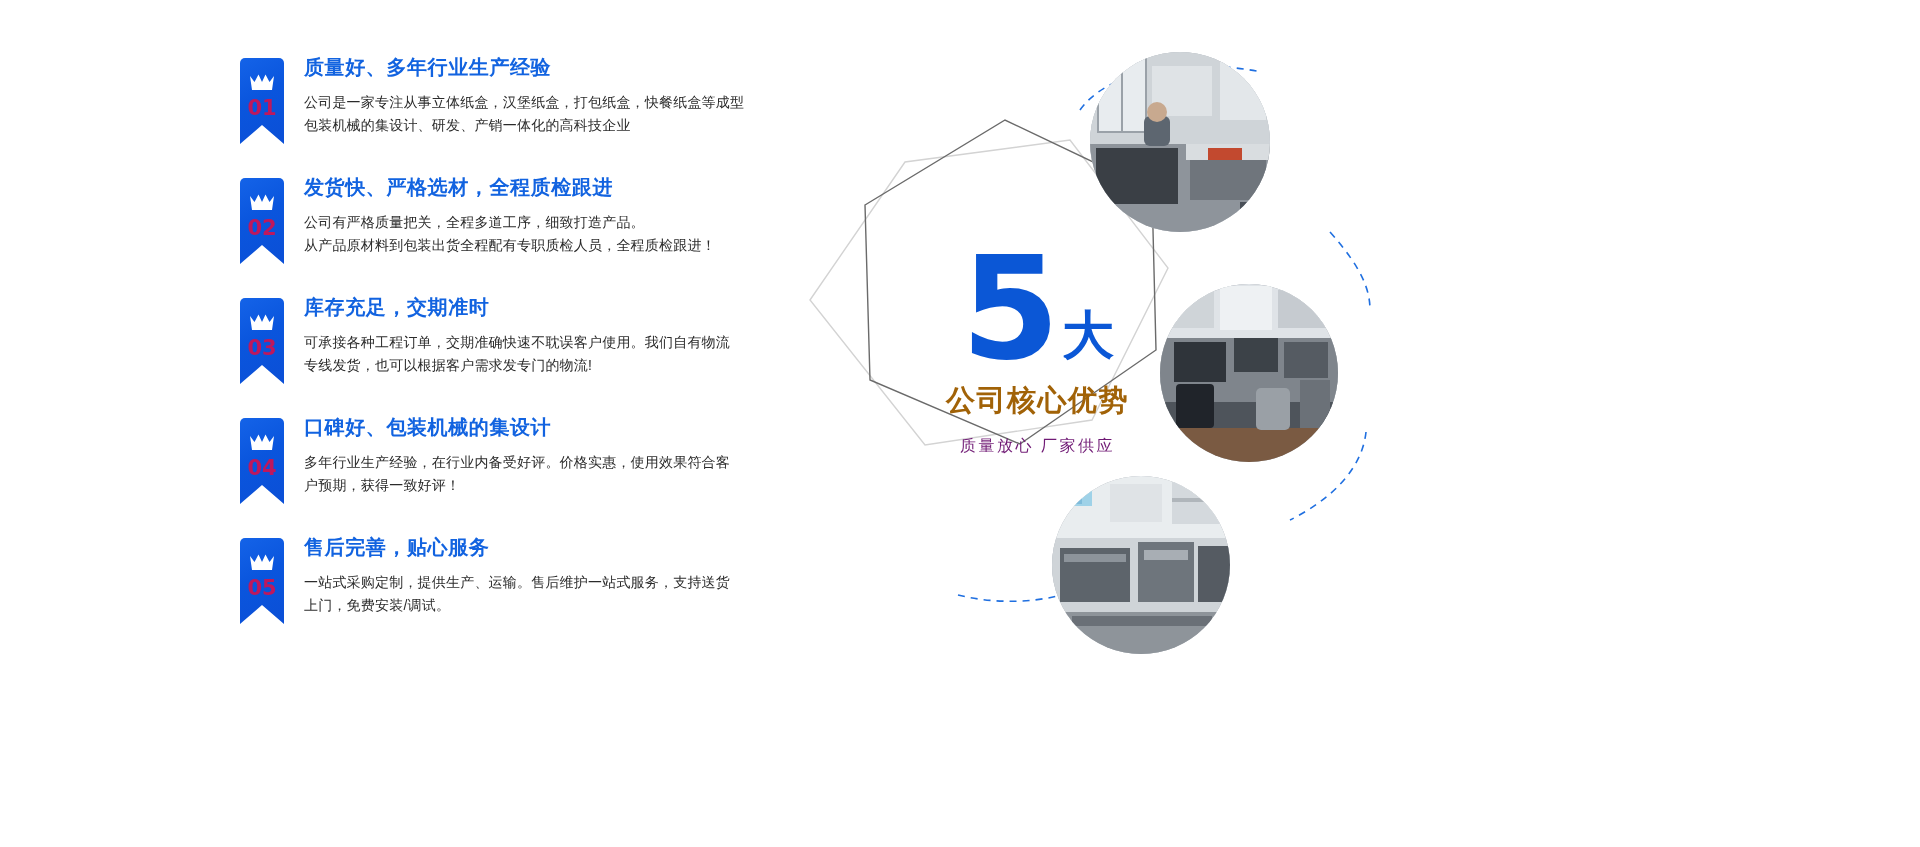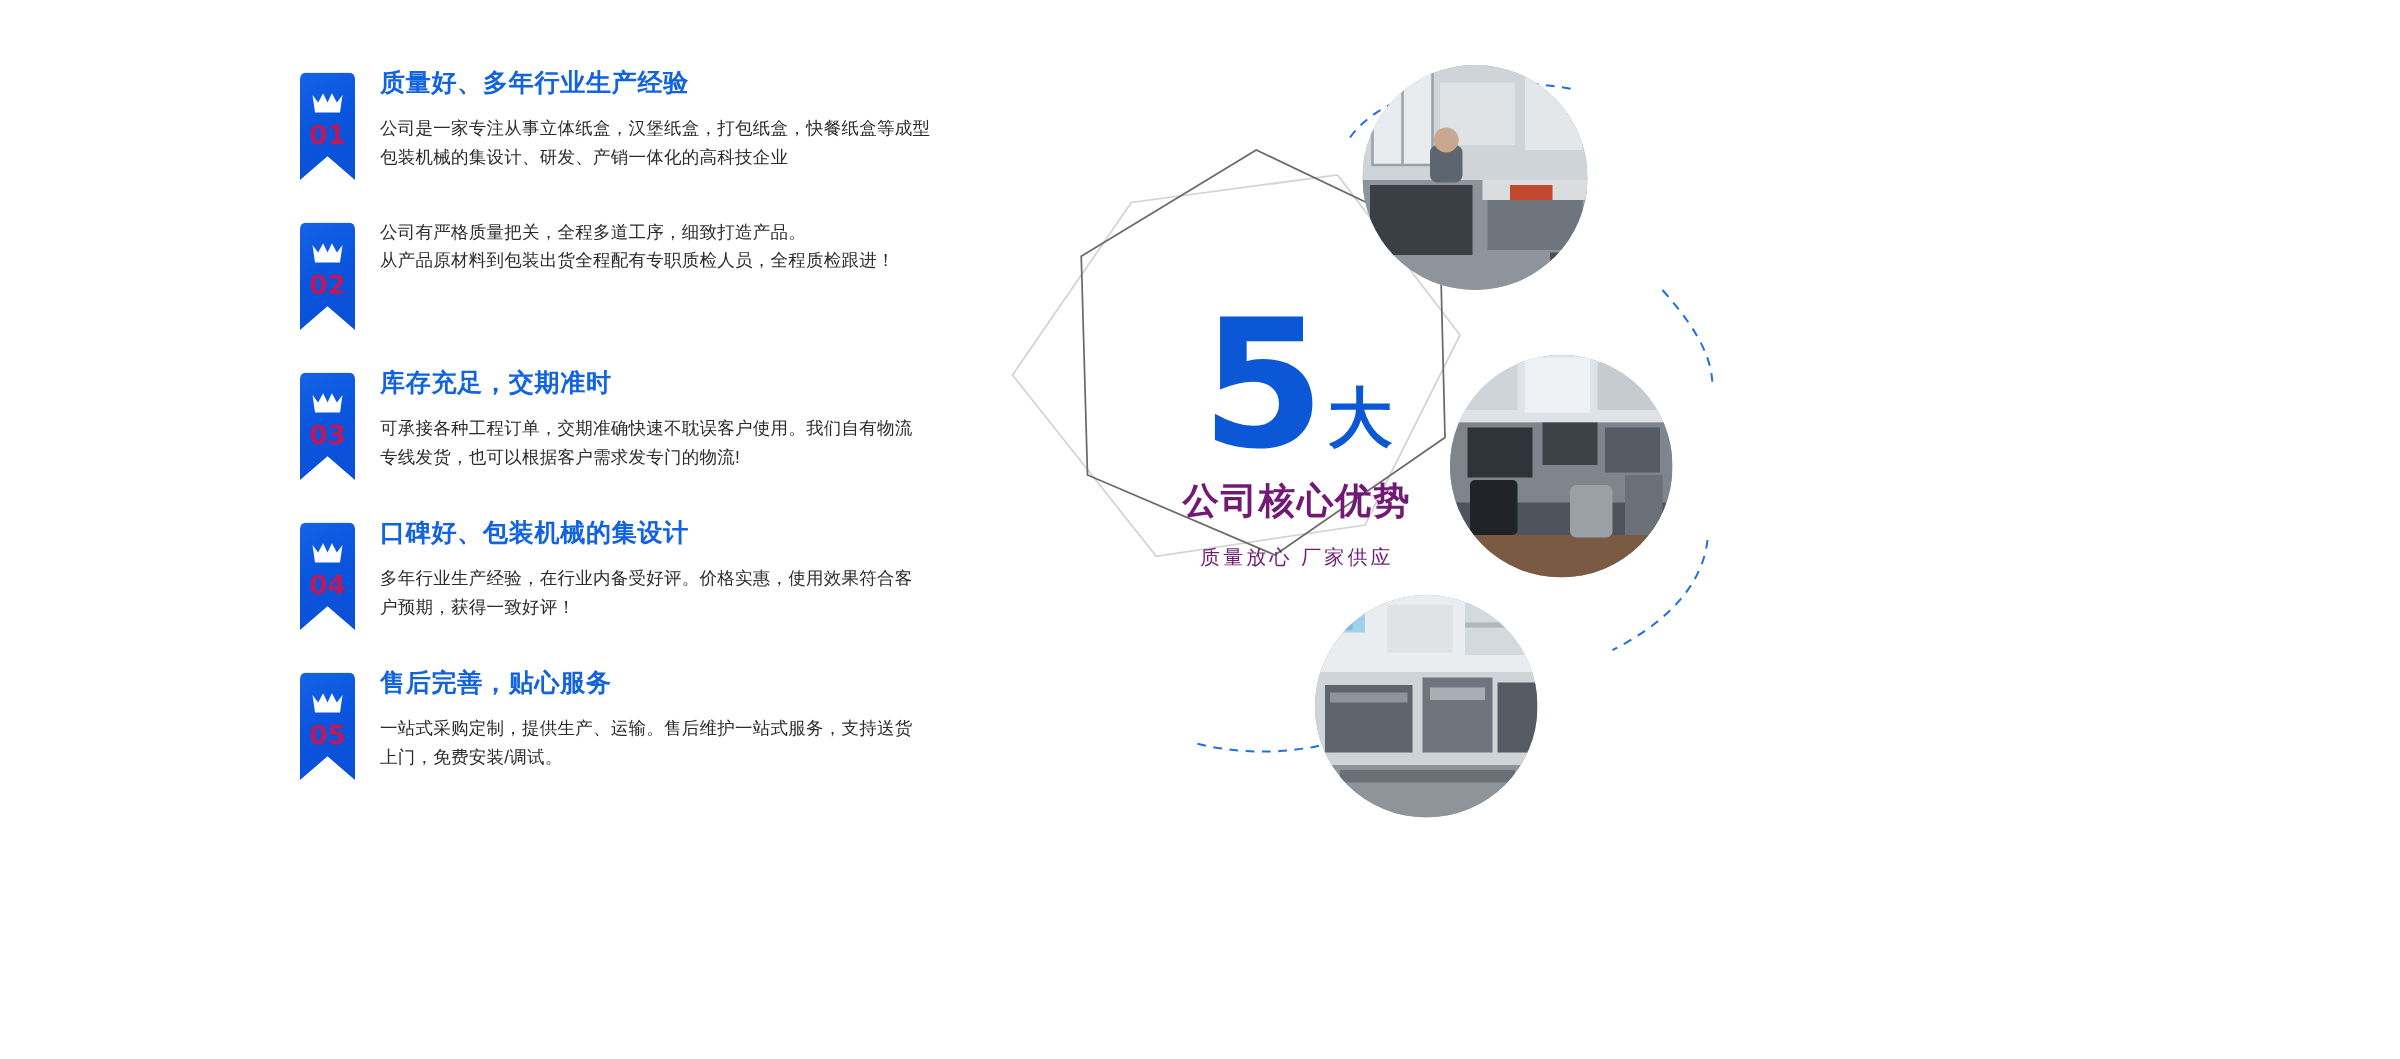--- a/index.html
+++ b/index.html
@@ -102,21 +102,21 @@
     font-weight:bold;
     color:#0b57d6;
     line-height:1;
     margin-left:4px;
     margin-bottom:14px;
   }
   .hex-main {
     margin-top:6px;
     font-size:29px;
     font-weight:bold;
-    color:#701a75;
+    color:#a16207;
     letter-spacing:1.5px;
   }
   .hex-sub {
     margin-top:15px;
     font-size:16px;
     color:#701a75;
     letter-spacing:2.5px;
   }
 
   
@@ -154,20 +154,21 @@
 
     <div class="feature-item">
       <div class="badge">
         <div class="badge-shape"></div>
         <svg class="badge-crown" viewBox="0 0 26 18">
           <path d="M1 3 L5.5 9 L9.5 1.5 L13 9 L16.5 1.5 L20.5 9 L25 3 L23 17 L3 17 Z" fill="#ffffff"></path>
         </svg>
         <div class="badge-num">02</div>
       </div>
       <div class="feature-text">
+        <div class="feature-title">发货快、严格选材，全程质检跟进</div>
         <div class="feature-desc">
           <div>公司有严格质量把关，全程多道工序，细致打造产品。</div>
           <div>从产品原材料到包装出货全程配有专职质检人员，全程质检跟进！</div>
         </div>
       </div>
     </div>
 
     <div class="feature-item">
       <div class="badge">
         <div class="badge-shape"></div>

